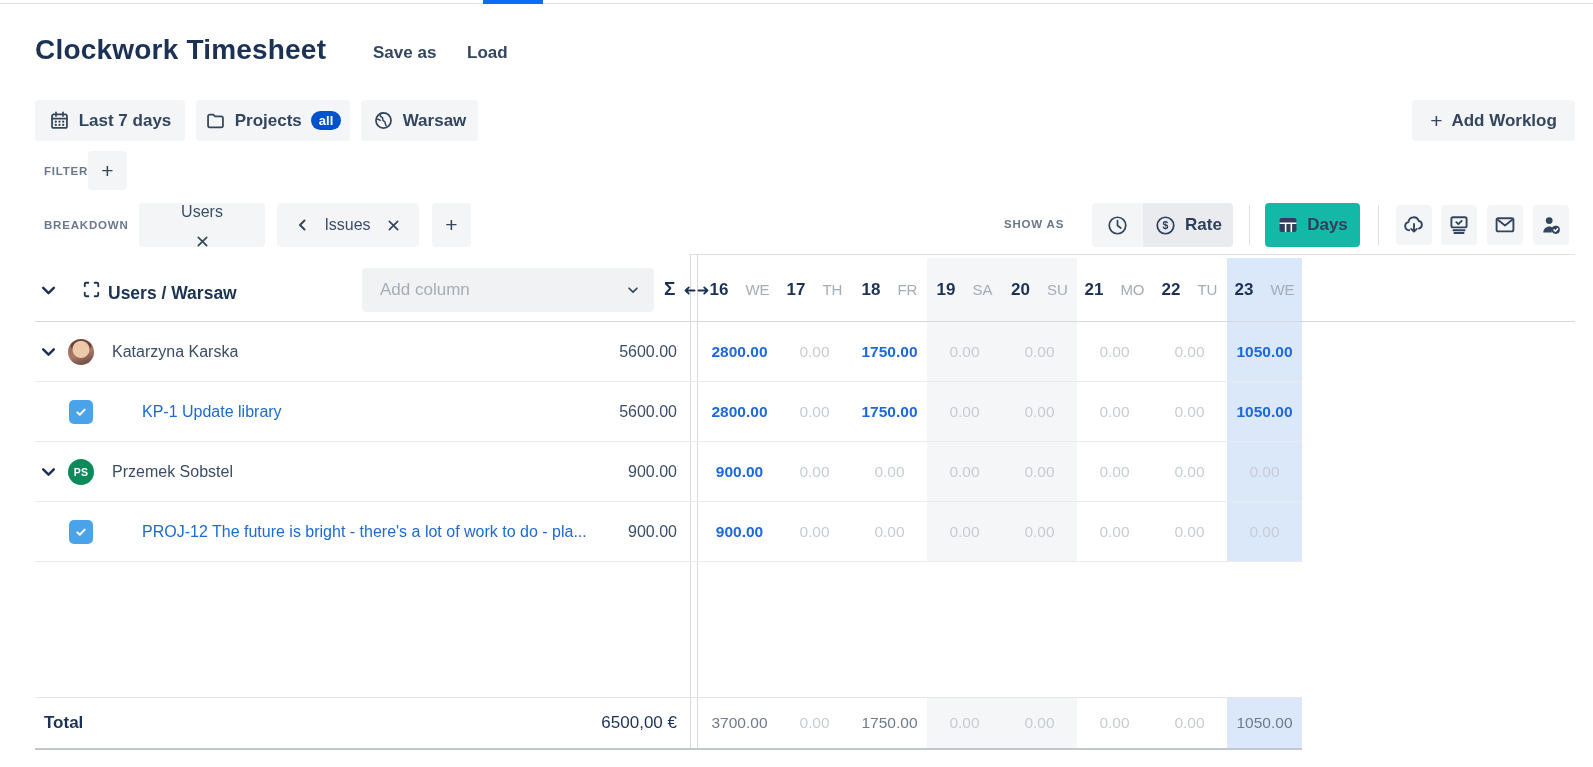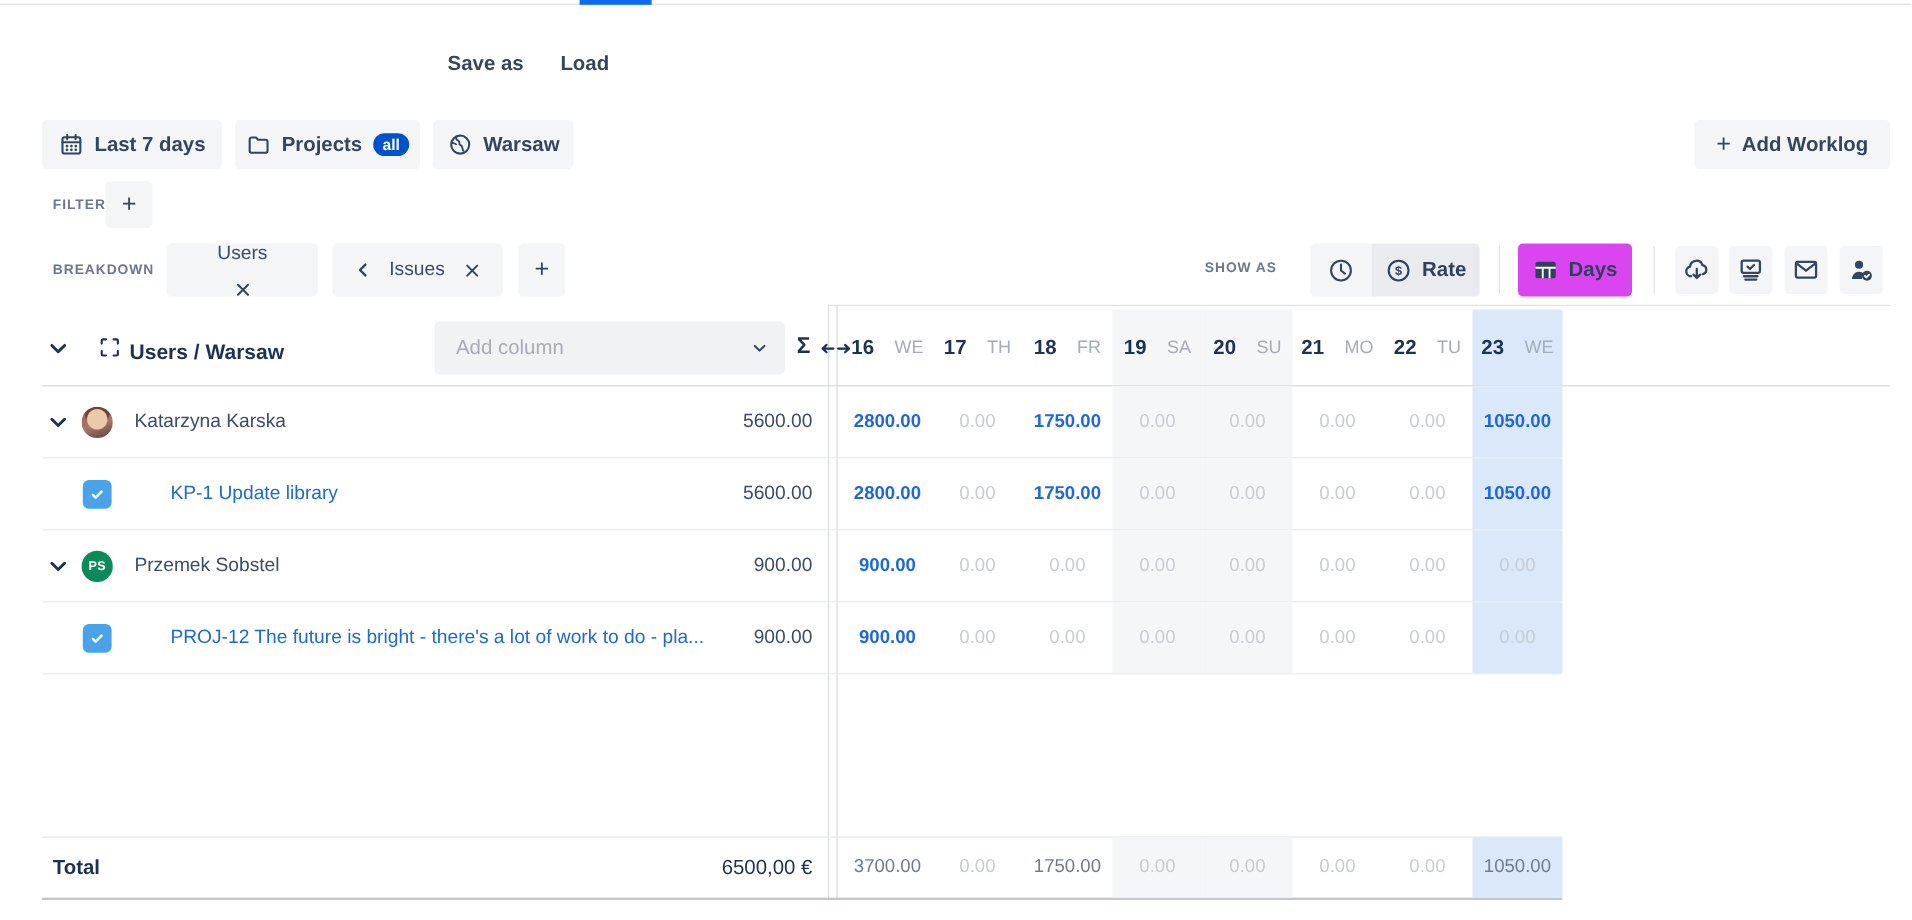--- a/index.html
+++ b/index.html
@@ -29,21 +29,21 @@
   .chip{position:absolute;top:203px;height:44px;background:#f4f5f7;border-radius:4px;
         display:flex;align-items:center;justify-content:center;gap:14px;font-size:16px;
         color:#3b4d68;cursor:pointer;box-sizing:border-box;}
   .chip .x{display:flex;align-items:center;}
   
   .seg{position:absolute;top:203px;height:44px;display:flex;align-items:center;justify-content:center;
        gap:8px;cursor:pointer;box-sizing:border-box;font-size:17px;font-weight:600;color:#2e405e;}
   .seg-time{left:1092px;width:51px;background:#f4f5f7;border-radius:4px 0 0 4px;}
   .seg-rate{left:1143px;width:90px;background:#e9ebef;border-radius:0 4px 4px 0;}
   .vdiv{position:absolute;top:205px;height:40px;width:1px;background:#dfe1e5;}
-  .days-btn{left:1265px;width:95px;background:#d946ef;border-radius:4px;}
+  .days-btn{left:1265px;width:95px;background:#14b8a6;border-radius:4px;}
   .icon-btn{position:absolute;top:205px;width:36px;height:40px;background:#f4f5f7;border-radius:4px;
             display:flex;align-items:center;justify-content:center;cursor:pointer;}
   
   .table{position:absolute;left:35px;top:254px;width:1540px;height:496px;}
   .t-topline{position:absolute;left:655px;top:0;width:885px;height:1px;background:#dfe2e6;}
   .t-vline{position:absolute;top:0;width:1px;height:496px;background:#d7dade;}
   .t-header{position:absolute;left:0;top:4px;width:1540px;height:64px;border-bottom:1px solid #d5d8dc;box-sizing:border-box;}
   .t-row{position:absolute;left:0;width:1267px;height:60px;border-bottom:1px solid #e9ebee;box-sizing:border-box;}
   .t-total{position:absolute;left:0;top:443px;width:1267px;height:53px;border-top:1px solid #e3e6e9;
            border-bottom:2px solid #c3c7cd;box-sizing:border-box;}
@@ -83,20 +83,21 @@
   svg{display:block;}
 </style>
 </head>
 <body>
 
 <div class="screen">
 
   <div class="topline"></div>
   <div class="toptab"></div>
 
+  <div class="page-title">Clockwork Timesheet</div>
   <div class="txt-btn txt-save">Save as</div>
   <div class="txt-btn txt-load">Load</div>
 
   <div class="tb-btn tb-date">
     <span>
       <svg width="21" height="21" viewBox="0 0 24 24" fill="none" stroke="#33455f" stroke-width="2" stroke-linecap="round">
         <rect x="3.5" y="5" width="17" height="15.5" rx="2"></rect>
           <path d="M8 2.8v4M16 2.8v4M3.5 9.8h17"></path>
         <path d="M7.8 13.4h.01M12 13.4h.01M16.2 13.4h.01M7.8 17h.01M12 17h.01M16.2 17h.01" stroke-width="2.6"></path>
       </svg>

